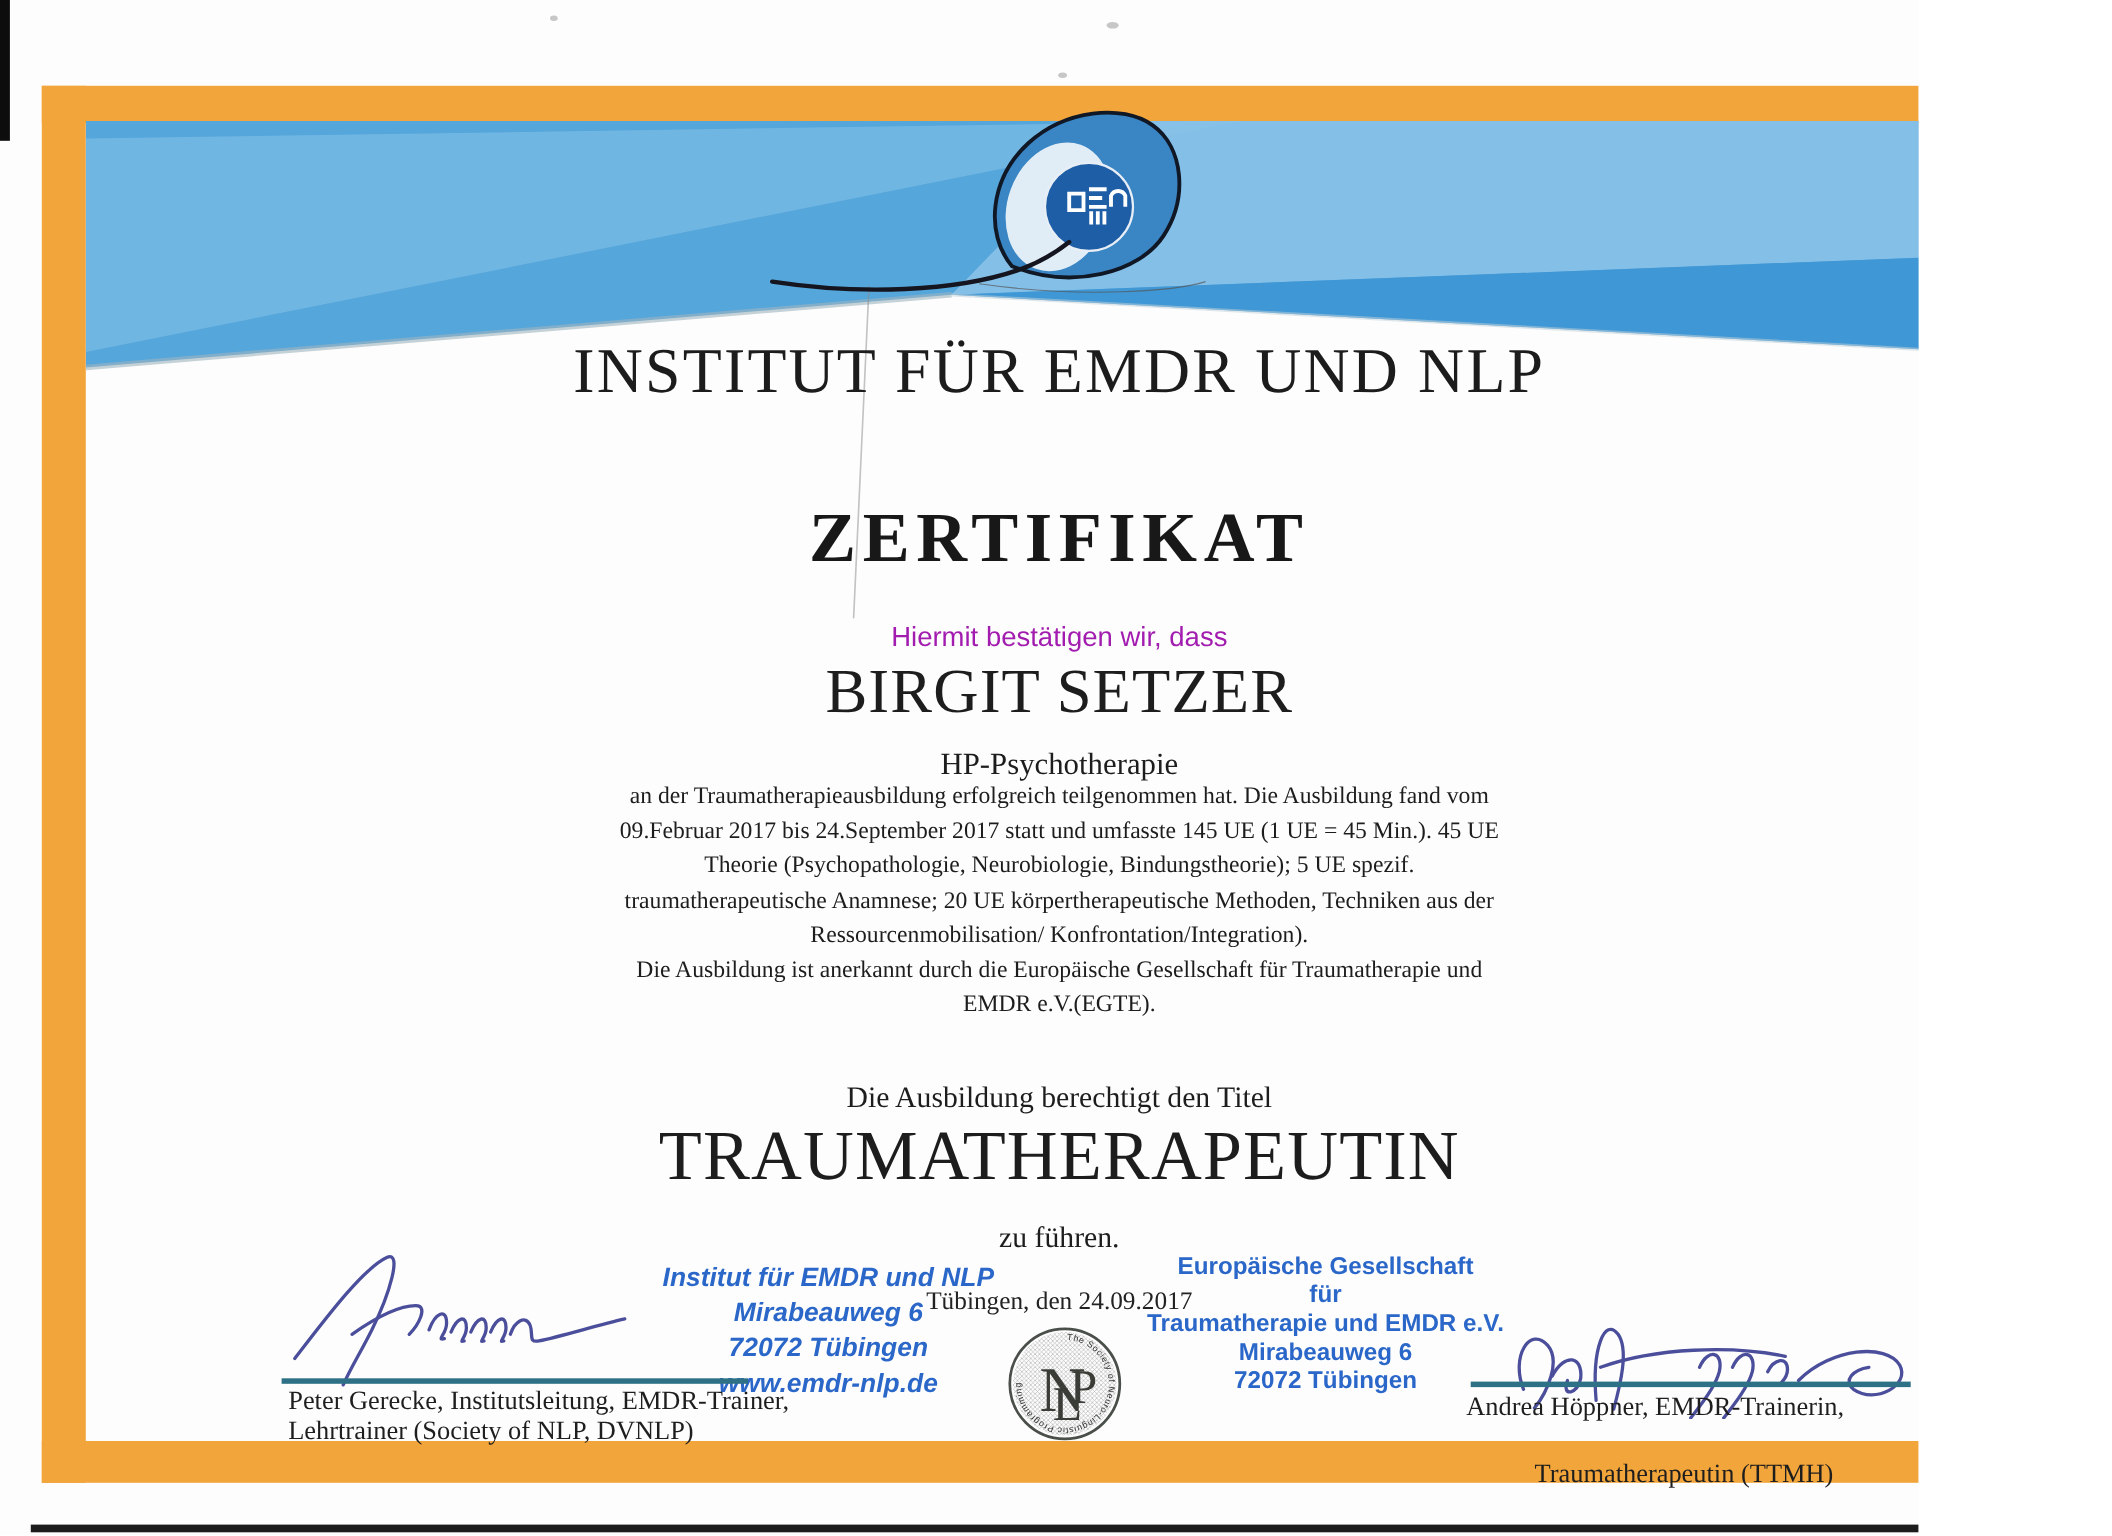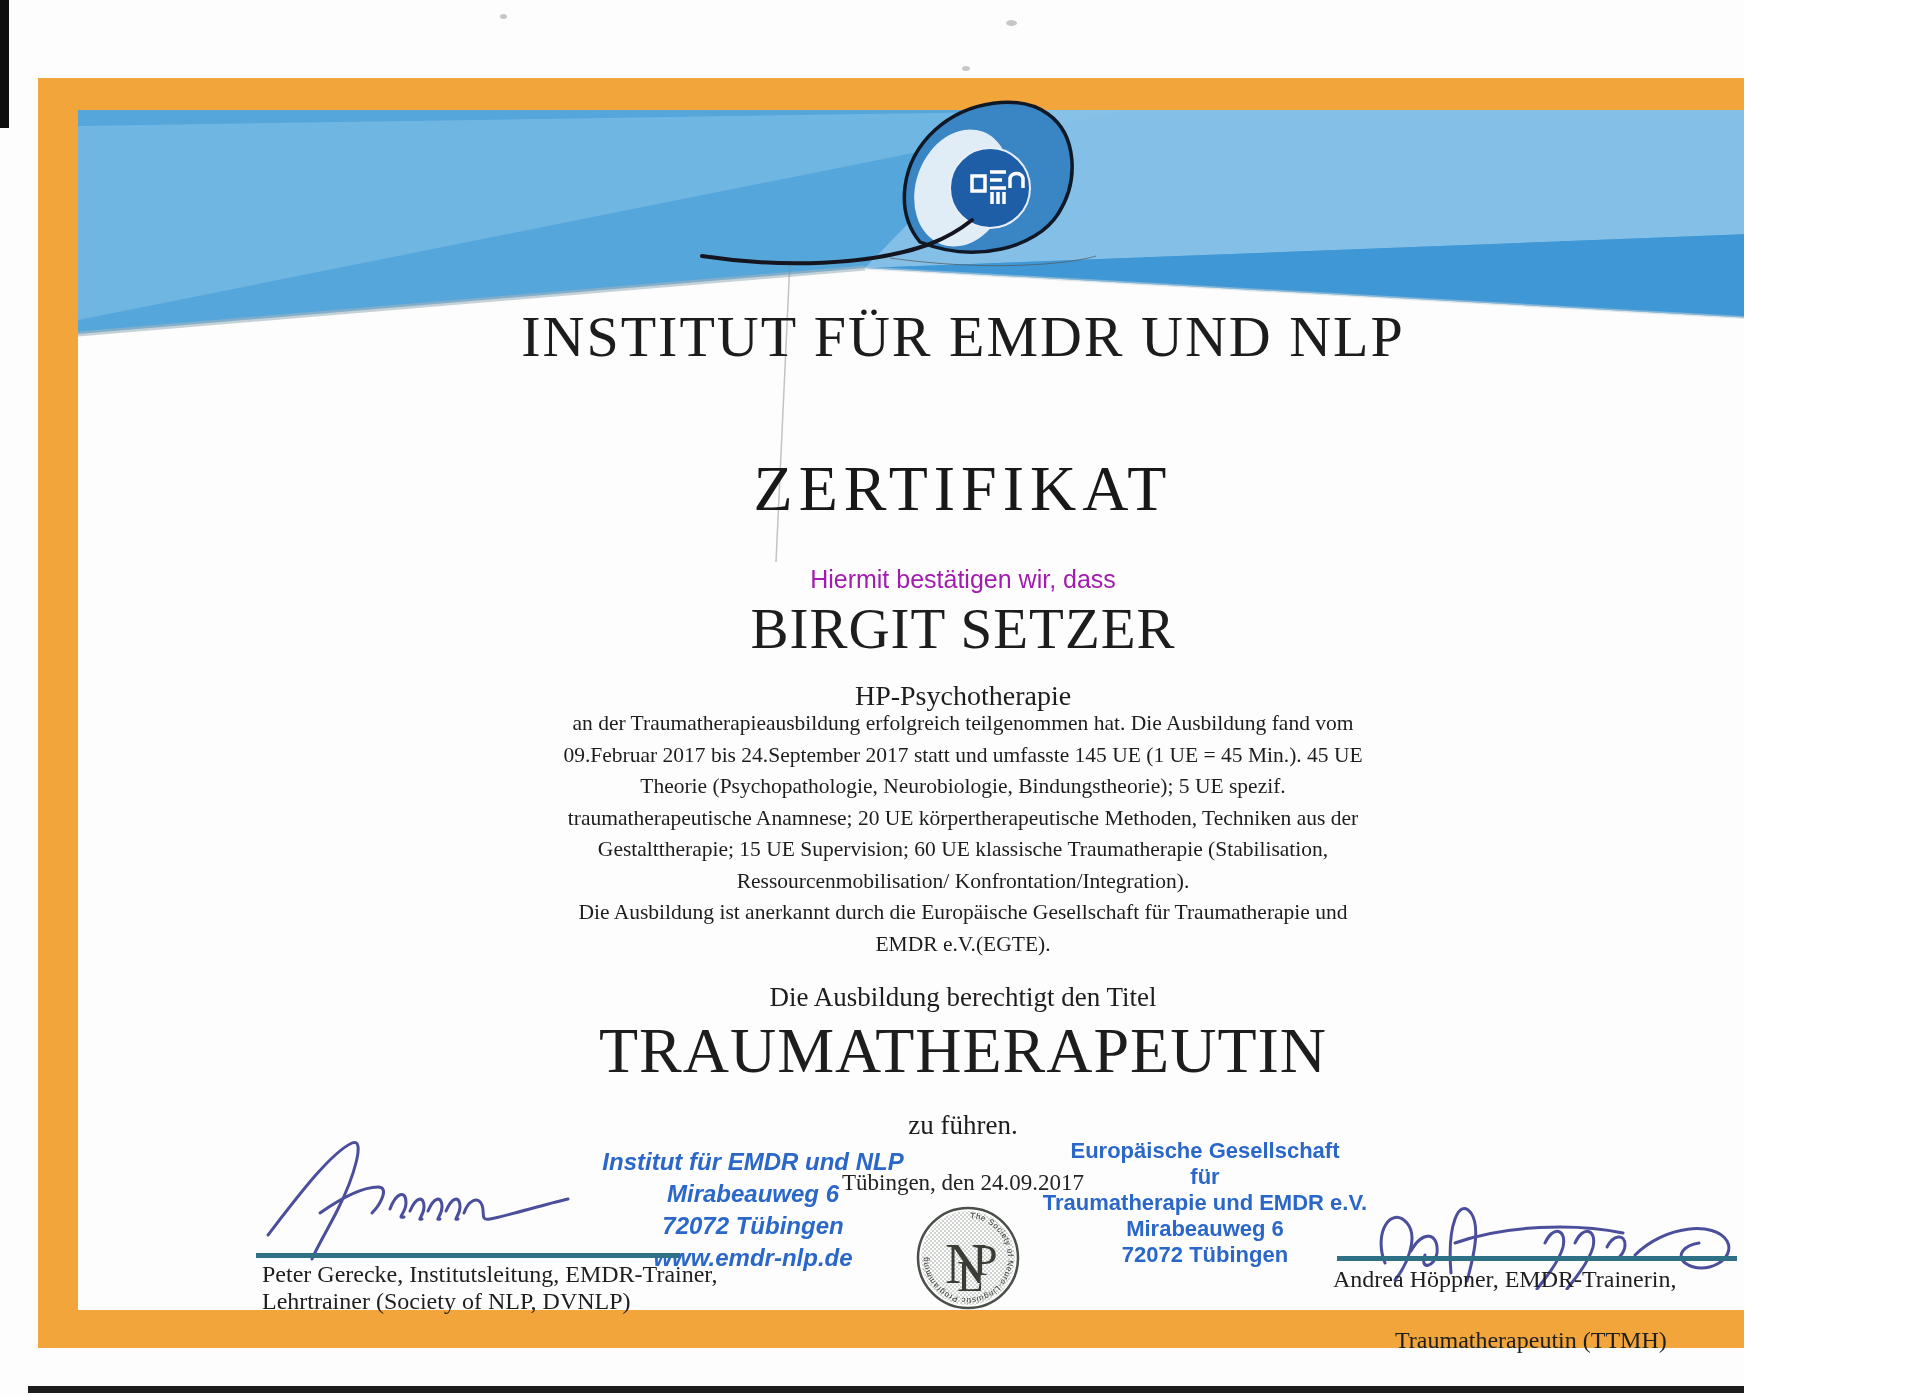--- a/index.html
+++ b/index.html
@@ -10,21 +10,21 @@
   .ser{font-family:"Liberation Serif","DejaVu Serif",serif;}
   .sans{font-family:"Liberation Sans","DejaVu Sans",sans-serif;}
   
   .frame{background:#F2A53A;}
   #frame-top{left:38px;top:78px;width:1860px;height:34px;}
   #frame-left{left:38px;top:78px;width:40px;height:1270px;}
   #frame-right{left:1858px;top:78px;width:40px;height:1270px;}
   #frame-bottom{left:38px;top:1310px;width:1860px;height:38px;}
   
   #institute-title{top:303px;font-size:58px;letter-spacing:2px;color:#1c1c1c;}
-  #cert-title{top:452px;font-size:64px;font-weight:normal;letter-spacing:6px;color:#181818;}
+  #cert-title{top:452px;font-size:64px;font-weight:bold;letter-spacing:6px;color:#181818;}
   #cert-intro{top:565px;font-size:25px;color:#a21caf;}
   #recipient-name{top:596px;font-size:57px;letter-spacing:1px;}
   #recipient-qualification{top:680px;font-size:28px;}
   #cert-body{top:708px;font-size:21.5px;line-height:31.5px;}
   #grant-intro{top:982px;font-size:27px;}
   #granted-title{top:1014px;font-size:64px;letter-spacing:1px;}
   #grant-outro{top:1110px;font-size:27px;}
   #date-line{top:1170px;font-size:23px;color:#222;}
   .addr{color:#2A67C8;text-align:center;}
   #institute-block{left:563px;top:1146px;width:380px;font-size:24px;line-height:32px;
@@ -82,21 +82,20 @@
   <div class="abs ctr ser" id="cert-title">ZERTIFIKAT</div>
   <div class="abs ctr sans" id="cert-intro">Hiermit bestätigen wir, dass</div>
   <div class="abs ctr ser" id="recipient-name">BIRGIT SETZER</div>
   <div class="abs ctr ser" id="recipient-qualification">HP-Psychotherapie</div>
 
   <div class="abs ctr ser" id="cert-body">
     <div>an der Traumatherapieausbildung erfolgreich teilgenommen hat. Die Ausbildung fand vom</div>
     <div>09.Februar 2017 bis 24.September 2017 statt und umfasste 145 UE (1 UE = 45 Min.). 45 UE</div>
     <div>Theorie (Psychopathologie, Neurobiologie, Bindungstheorie); 5 UE spezif.</div>
     <div>traumatherapeutische Anamnese; 20 UE körpertherapeutische Methoden, Techniken aus der</div>
-    <div>Gestalttherapie; 15 UE Supervision; 60 UE klassische Traumatherapie (Stabilisation,</div>
     <div>Ressourcenmobilisation/ Konfrontation/Integration).</div>
     <div>Die Ausbildung ist anerkannt durch die Europäische Gesellschaft für Traumatherapie und</div>
     <div>EMDR e.V.(EGTE).</div>
   </div>
 
   <div class="abs ctr ser" id="grant-intro">Die Ausbildung berechtigt den Titel</div>
   <div class="abs ctr ser" id="granted-title">TRAUMATHERAPEUTIN</div>
   <div class="abs ctr ser" id="grant-outro">zu führen.</div>
   <div class="abs ctr ser" id="date-line">Tübingen, den 24.09.2017</div>
 

